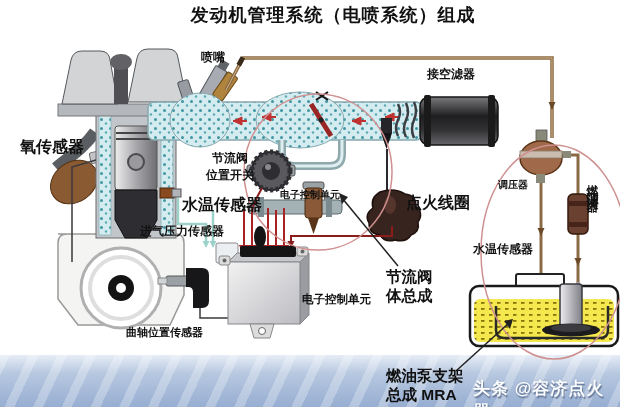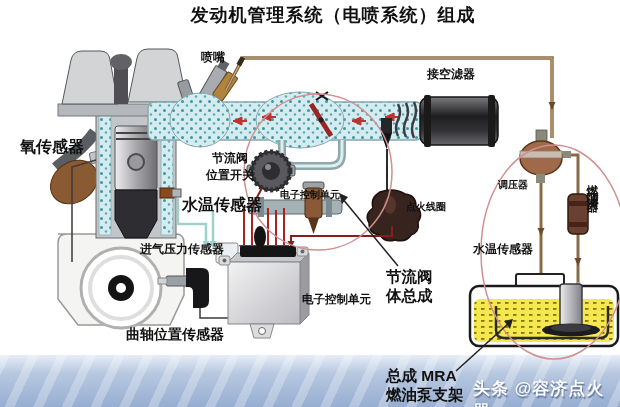--- a/index.html
+++ b/index.html
@@ -255,33 +255,33 @@
   <div class="lbl" style="left:182px;top:50px;font-size:12px;margin-left:19px;">喷嘴</div>
   <div class="lbl" style="left:427px;top:67px;font-size:12px;text-align:right;">接空滤器</div>
 
   <div class="lbl" style="left:200px;top:150px;width:60px;text-align:center;font-size:12px;line-height:17px;">
     <div>节流阀</div>
     <div>位置开关</div>
   </div>
 
   <div class="lbl" style="left:182px;top:195px;font-size:16px;">水温传感器</div>
   <div class="lbl" style="left:280px;top:189px;font-size:10px;">电子控制单元</div>
-  <div class="lbl" style="left:406px;top:193px;font-size:10px;margin-top:8px;">点火线圈</div>
+  <div class="lbl" style="left:406px;top:193px;font-size:16px;">点火线圈</div>
   <div class="lbl" style="left:498px;top:179px;font-size:10px;">调压器</div>
   <div class="lbl vert" style="left:585px;top:175px;font-size:12px;">燃油滤清器</div>
   <div class="lbl" style="left:473px;top:242px;font-size:12px;">水温传感器</div>
-  <div class="lbl" style="left:140px;top:242px;font-size:12px;">进气压力传感器</div>
+  <div class="lbl" style="left:140px;top:224px;font-size:12px;">进气压力传感器</div>
   <div class="lbl" style="left:302px;top:293px;font-size:11.5px;">电子控制单元</div>
-  <div class="lbl" style="left:126px;top:326px;font-size:14px;">曲轴位置传感器</div>
+  <div class="lbl" style="left:126px;top:326px;font-size:11px;">曲轴位置传感器</div>
 
   <div class="lbl big" style="left:386px;top:267px;">
     <div>节流阀</div>
     <div>体总成</div>
   </div>
 
   <div class="lbl big" style="left:386px;top:366px;">
+    <div>燃油泵支架</div>
     <div>总成 MRA</div>
-    <div>燃油泵支架</div>
   </div>
 
   <div id="watermark">头条 @容济点火器</div>
 
 </div>
 
 </body></html>

